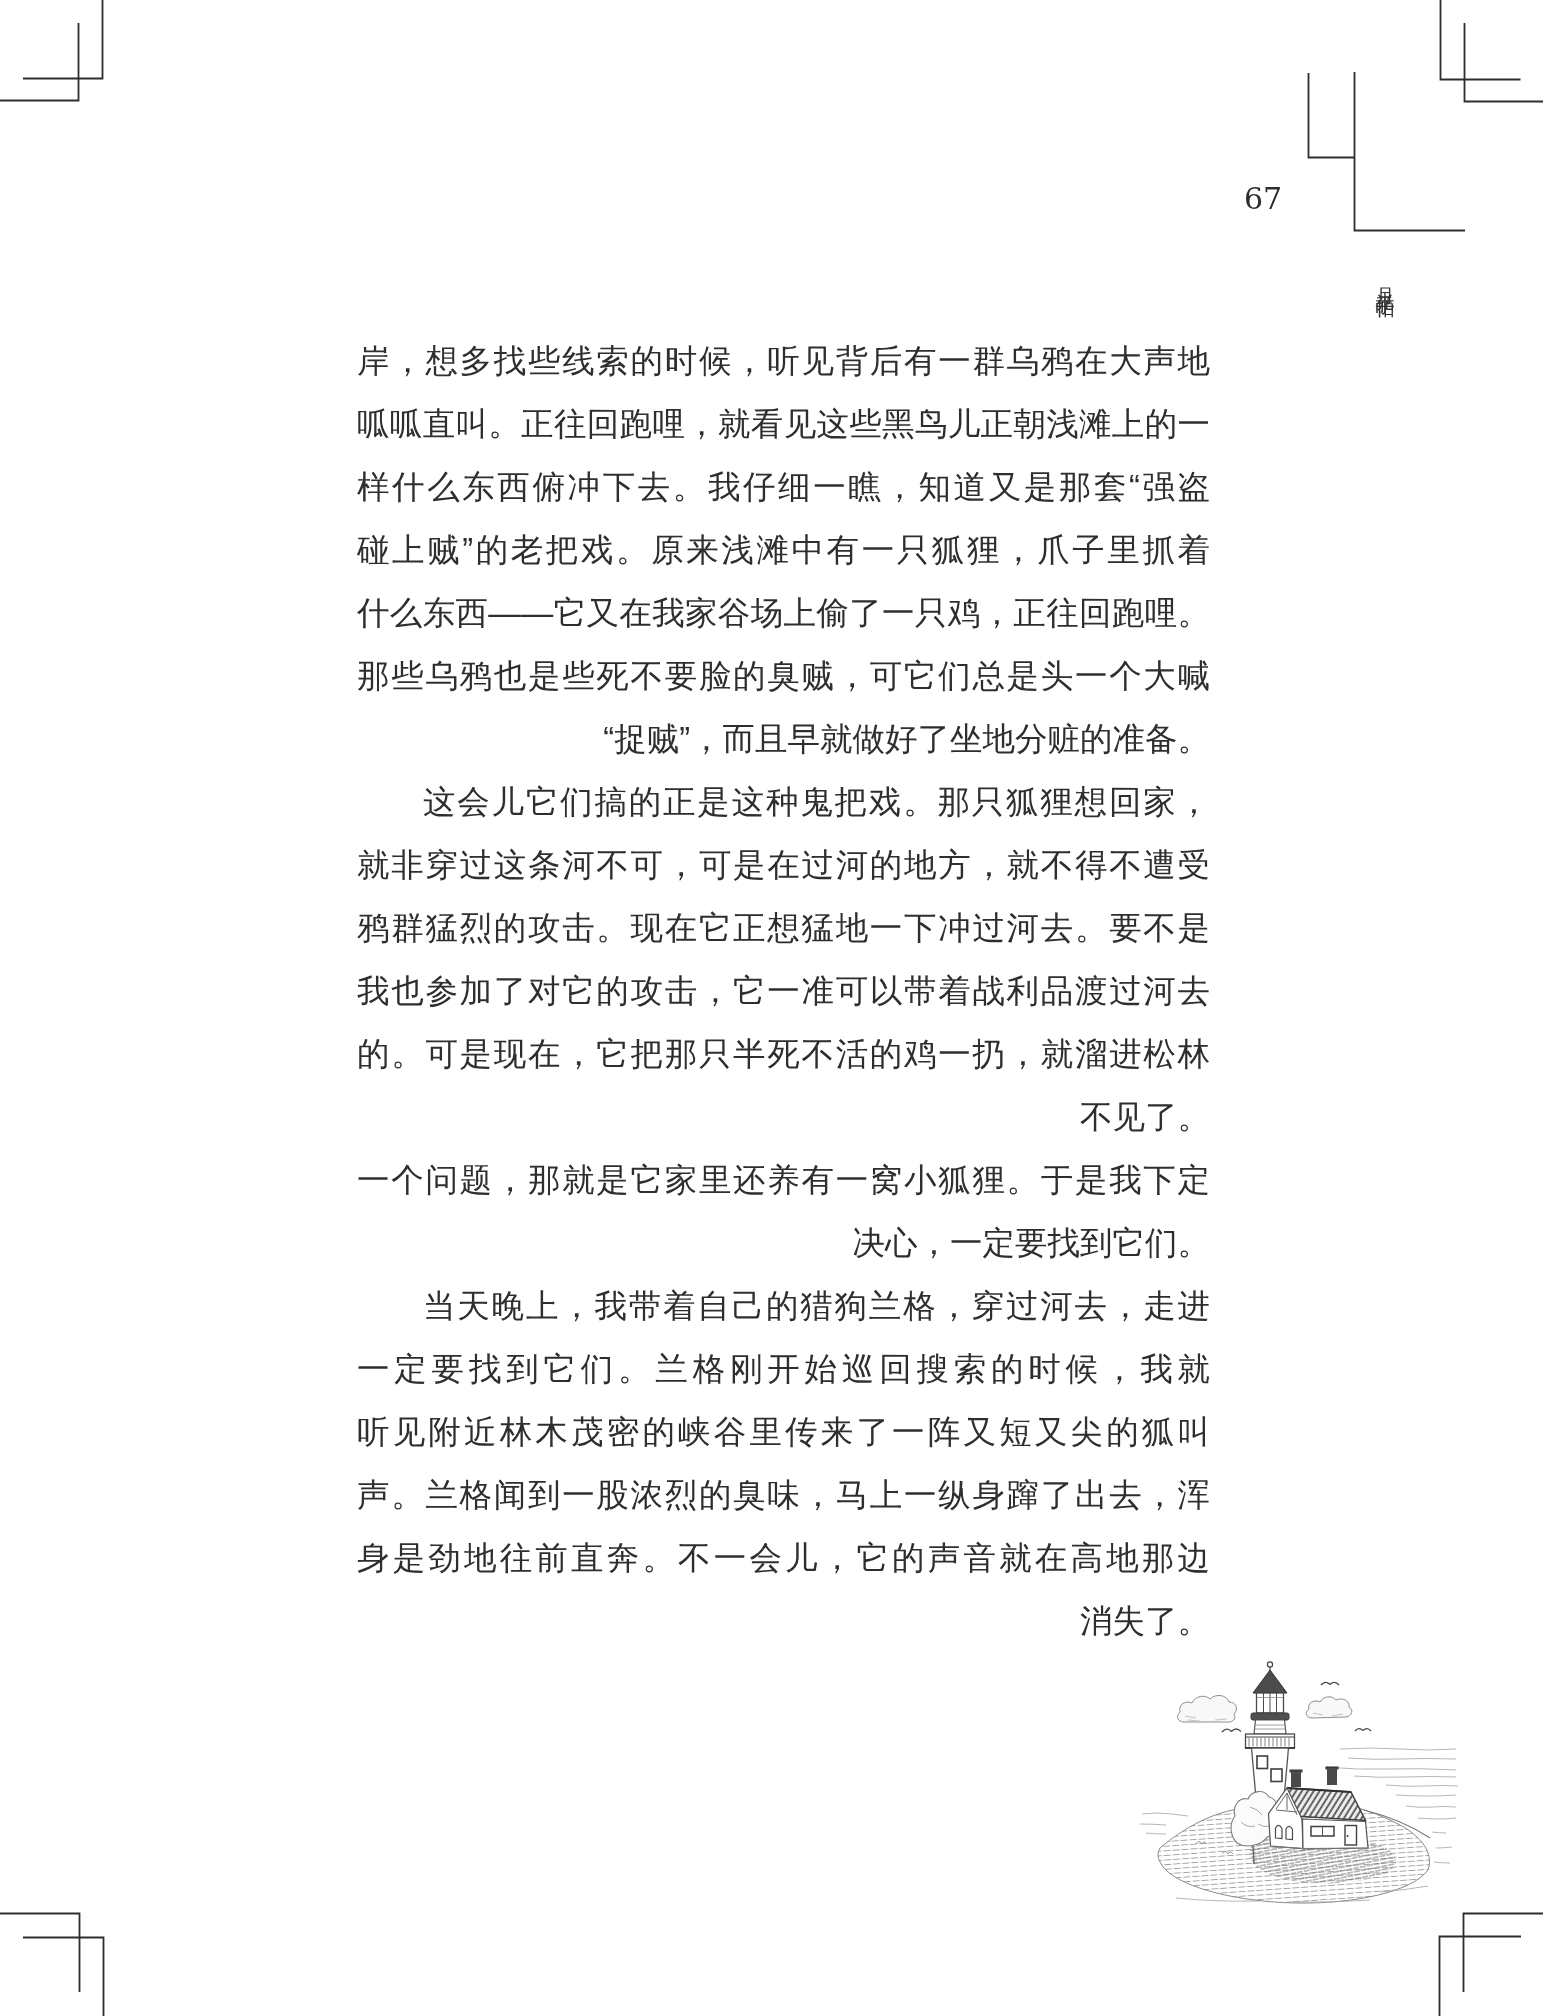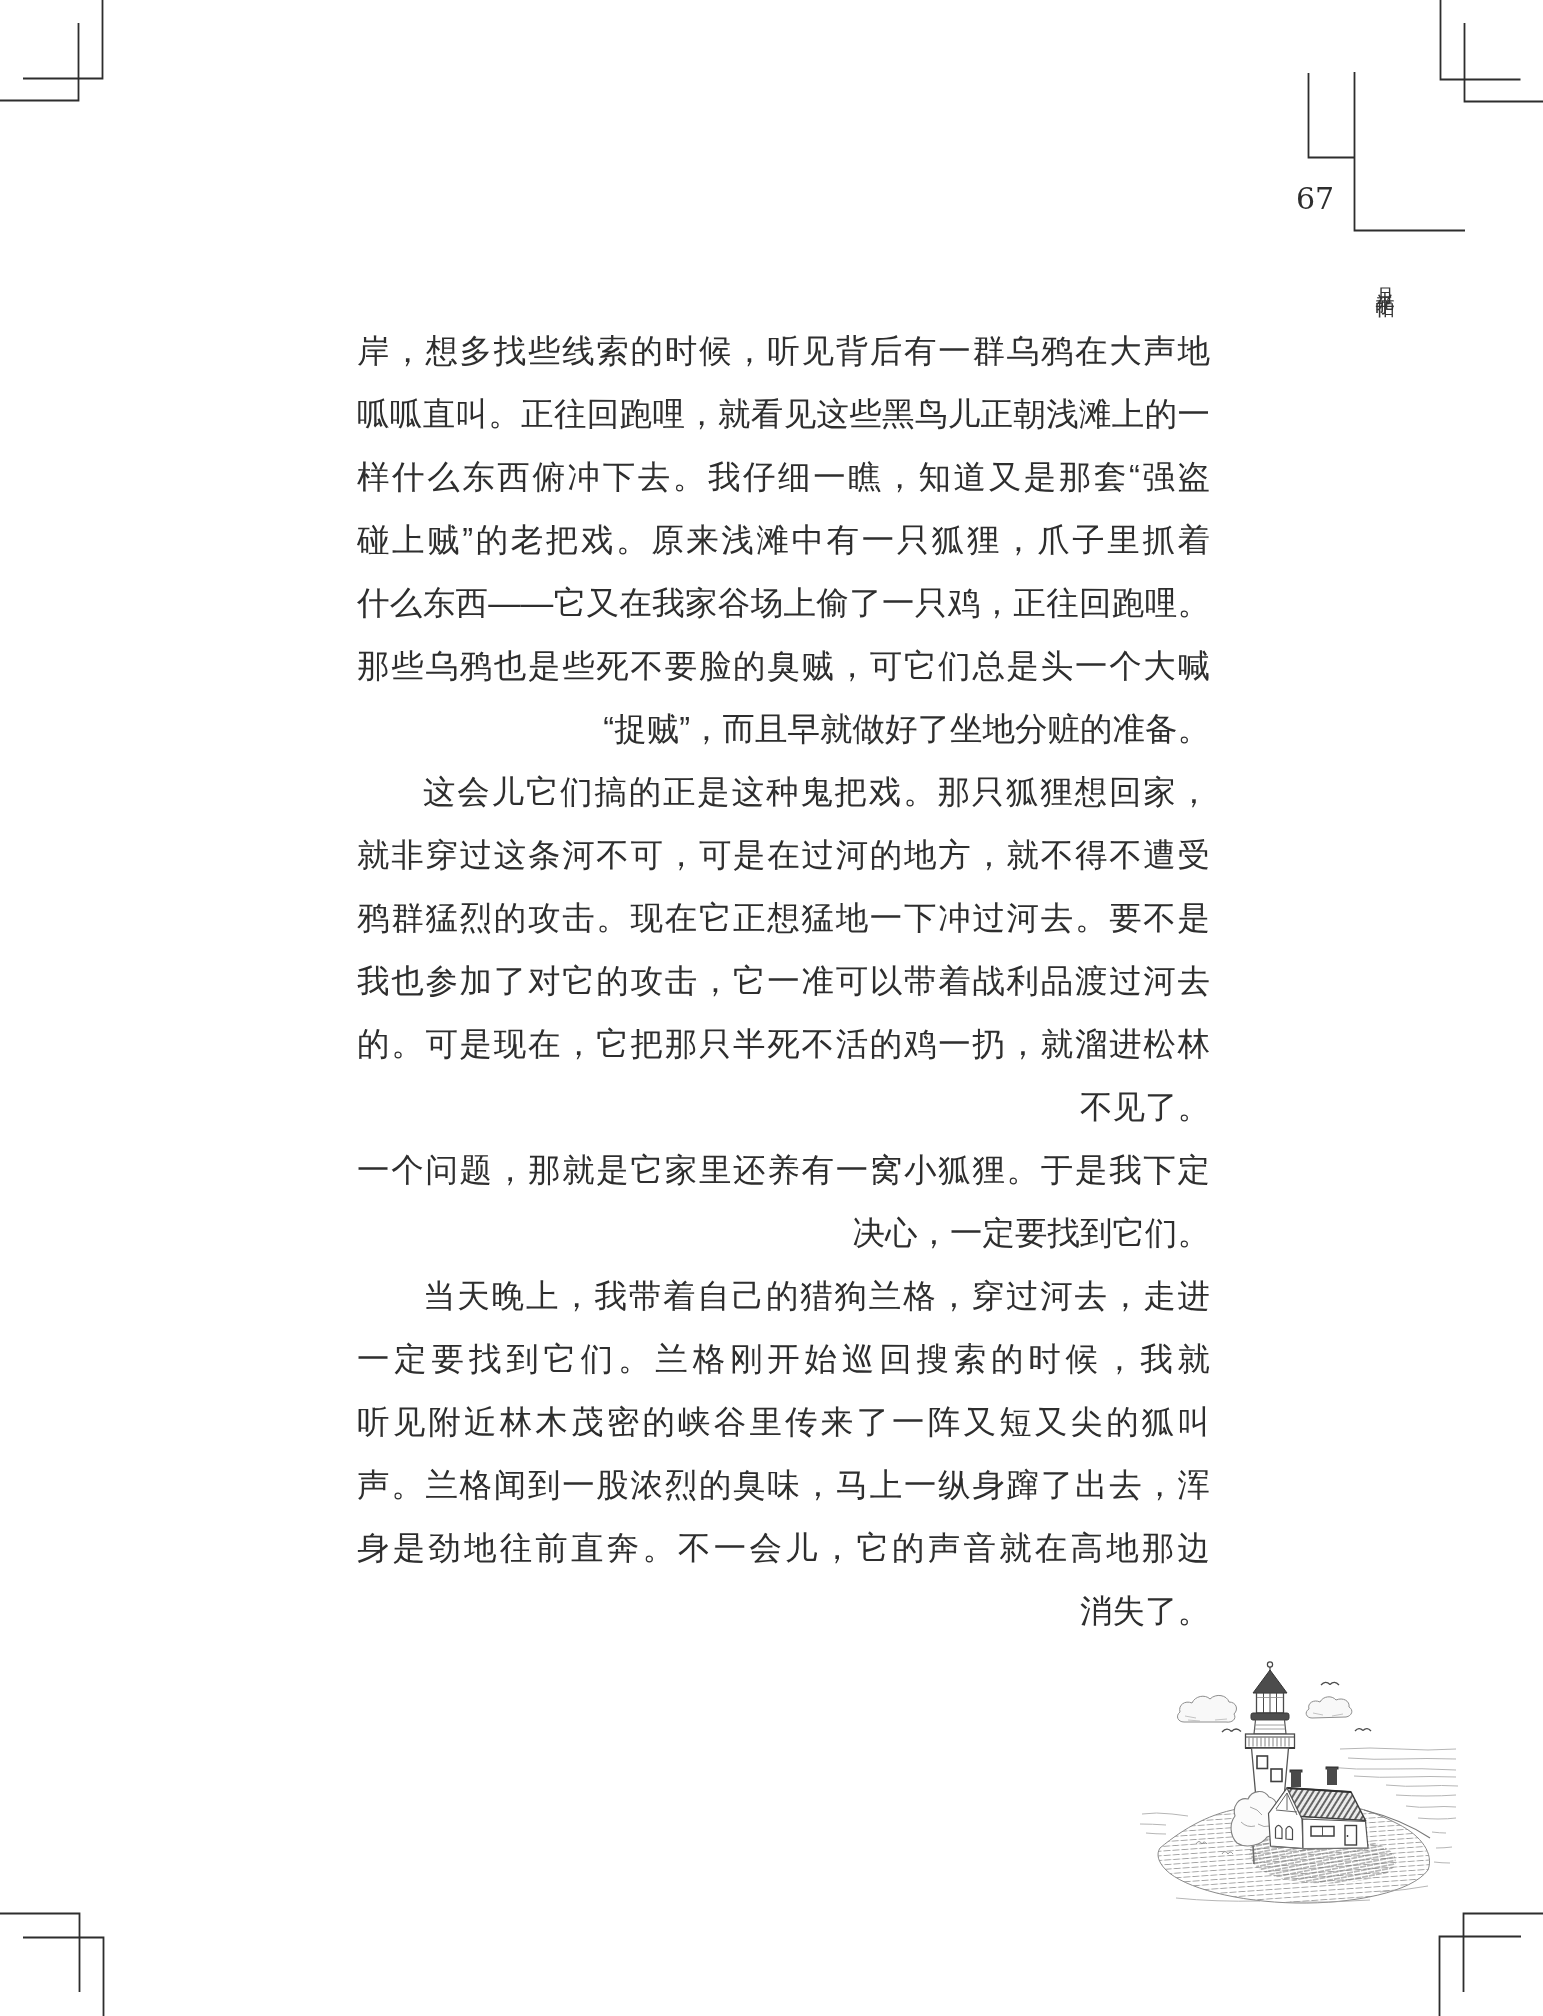--- a/index.html
+++ b/index.html
@@ -7,40 +7,40 @@
     position:relative;
     width:1543px;
     height:2016px;
     background:#ffffff;
     overflow:hidden;
     font-family:"Liberation Sans","DejaVu Sans",sans-serif;
   }
   .marks{position:absolute;left:0;top:0;pointer-events:none;}
   .pagenum{
     position:absolute;
-    left:1296px;
+    left:1244px;
     top:184px;
     font-family:"DejaVu Serif","Liberation Serif",serif;
     font-size:30px;
     line-height:30px;
     color:#2e2e2e;
   }
   .sidetitle{
     position:absolute;
     left:1372px;
     top:272px;
     writing-mode:vertical-rl;
     font-size:19px;
     letter-spacing:4px;
     color:#333333;
   }
   .bodytext{
     position:absolute;
     left:357px;
-    top:320px;
+    top:330px;
     width:853px;
   }
   .line{
     height:63px;
     line-height:63px;
     font-size:32.5px;
     letter-spacing:0;
     color:#2e2e2e;
     text-align:right;
   }

